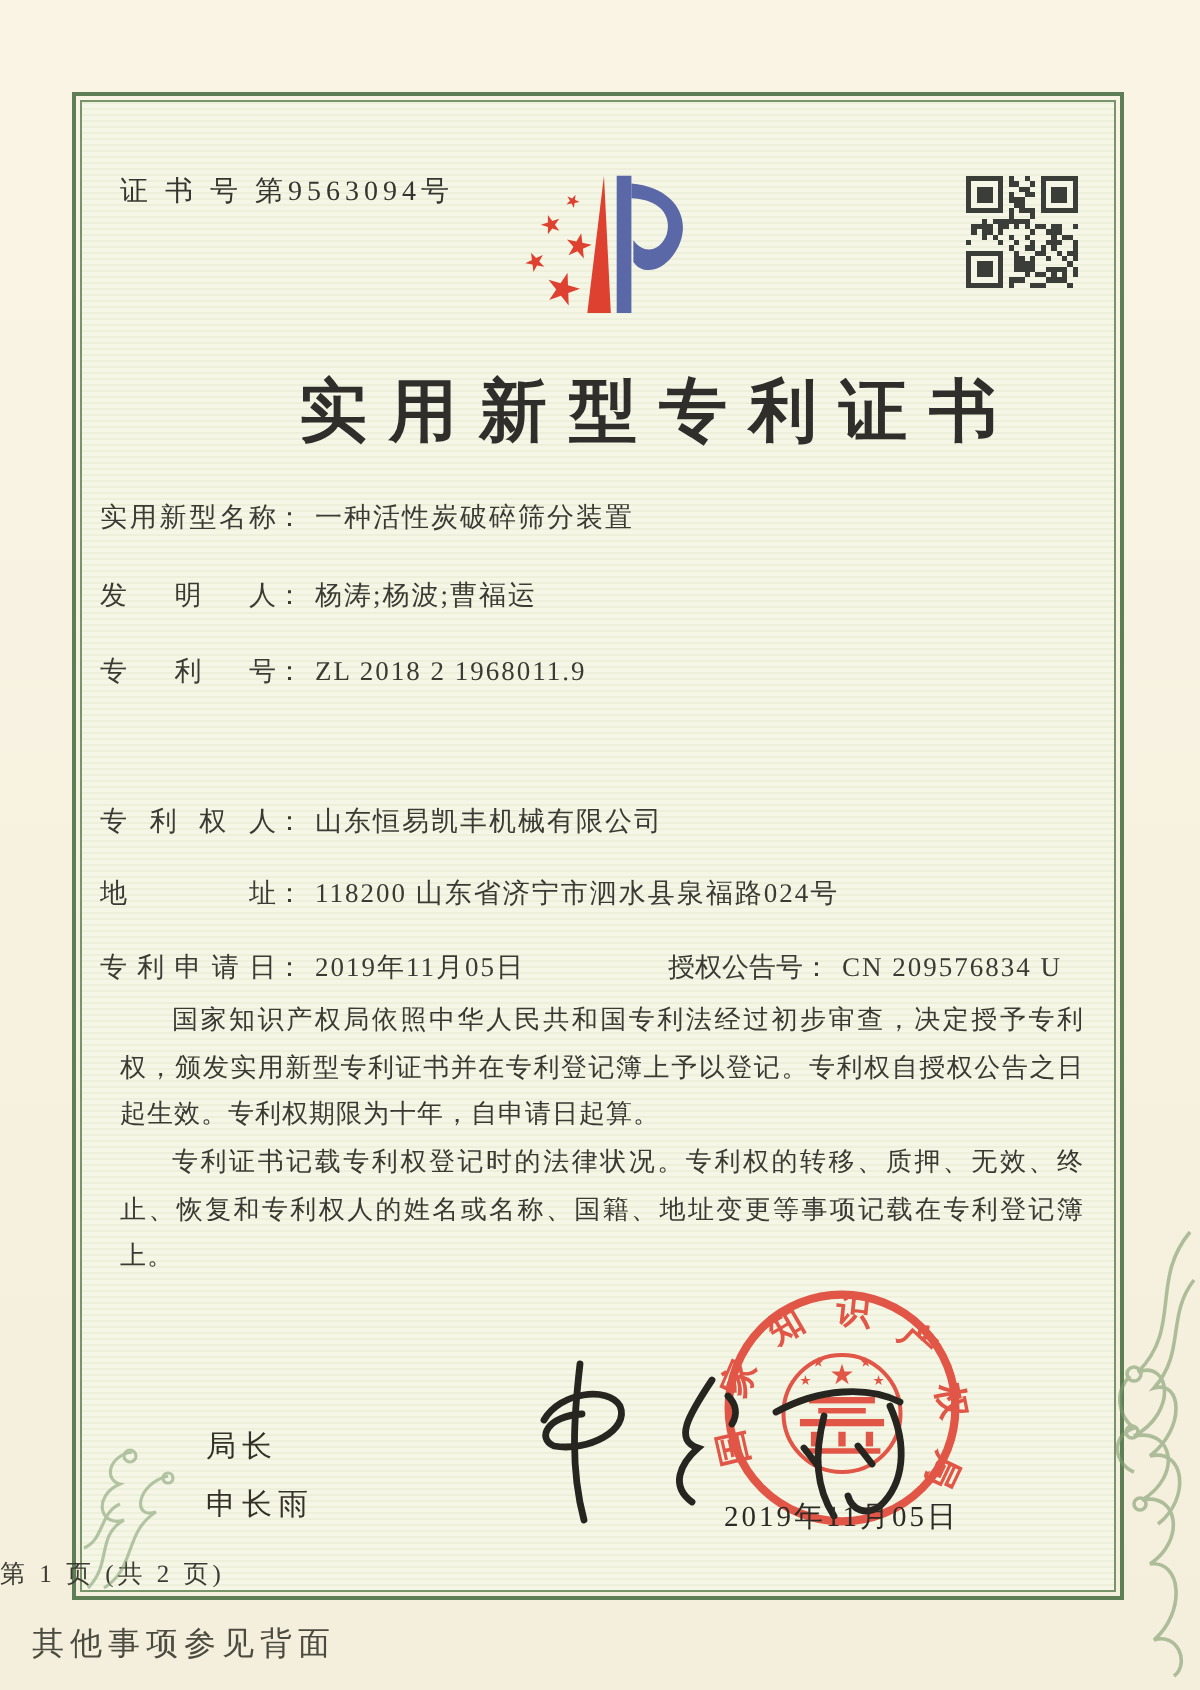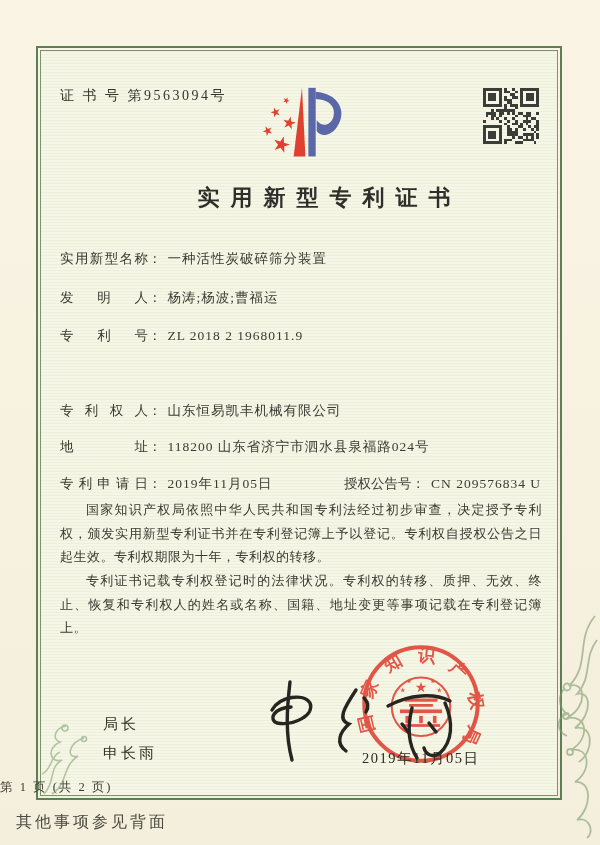--- a/index.html
+++ b/index.html
@@ -27,25 +27,25 @@
       rgba(150,180,120,0.09) 0px, rgba(150,180,120,0.09) 1px,
       rgba(0,0,0,0) 1px, rgba(0,0,0,0) 3px);
   }
   .cert-number{
     left:60px;top:87px;font-size:14px;letter-spacing:2.5px;color:#35342e;
   }
   .qr{left:483px;top:88px;width:56px;height:56px;}
   .logo{left:236px;top:80px;width:130px;height:98px;}
   .title{
     left:0;right:0;top:183px;text-align:center;
-    font-size:22px;font-weight:600;color:#2f2e2a;letter-spacing:11px;
+    font-size:34px;font-weight:600;color:#2f2e2a;letter-spacing:11px;
     text-indent:11px;
     padding-left:48px;
   }
-  .field-row{position:absolute;left:60px;font-size:13.5px;color:#3b3a33;white-space:nowrap;}
+  .field-row{position:absolute;left:50px;font-size:13.5px;color:#3b3a33;white-space:nowrap;}
   .f-label{display:inline-block;width:88px;text-align:justify;text-align-last:justify;vertical-align:bottom;}
   .f-colon{display:inline-block;}
   .f-value{display:inline-block;margin-left:6px;letter-spacing:1px;}
   .row1{top:250px;} .row2{top:289px;} .row3{top:327px;}
   .row4{top:364px;} .row5{top:402px;} .row6{top:438px;} .row7{top:475px;}
   .grant-no{position:absolute;left:240px;top:0;margin-left:44px;}
   .paragraphs{
     left:60px;top:498px;width:482px;font-size:13px;line-height:1.82;
     color:#3a3932;text-align:justify;
   }
@@ -261,21 +261,21 @@
     <span class="f-label">地址</span><span class="f-colon">：</span><span class="f-value">118200 山东省济宁市泗水县泉福路024号</span>
   </div>
   <div class="field-row row7">
     <span class="f-label">专利申请日</span><span class="f-colon">：</span><span class="f-value">2019年11月05日</span>
     <span class="grant-no">
       <span>授权公告号</span><span>：</span><span class="f-value">CN 209576834 U</span>
     </span>
   </div>
 
   <div class="abs paragraphs">
-    <p>国家知识产权局依照中华人民共和国专利法经过初步审查，决定授予专利权，颁发实用新型专利证书并在专利登记簿上予以登记。专利权自授权公告之日起生效。专利权期限为十年，专利权的转移。</p>
+    <p>国家知识产权局依照中华人民共和国专利法经过初步审查，决定授予专利权，颁发实用新型专利证书并在专利登记簿上予以登记。专利权自授权公告之日起生效。专利权期限为十年，自申请日起算。</p>
     <p>专利证书记载专利权登记时的法律状况。专利权的转移、质押、无效、终止、恢复和专利权人的姓名或名称、国籍、地址变更等事项记载在专利登记簿上。</p>
   </div>
 
   <div class="abs director">
     <div>局长</div>
     <div>申长雨</div>
   </div>
 
   <svg class="abs seal" viewBox="0 0 140 140">
     <circle cx="70" cy="70" r="62" fill="none" stroke="#e0493a" stroke-width="4.5"></circle>

